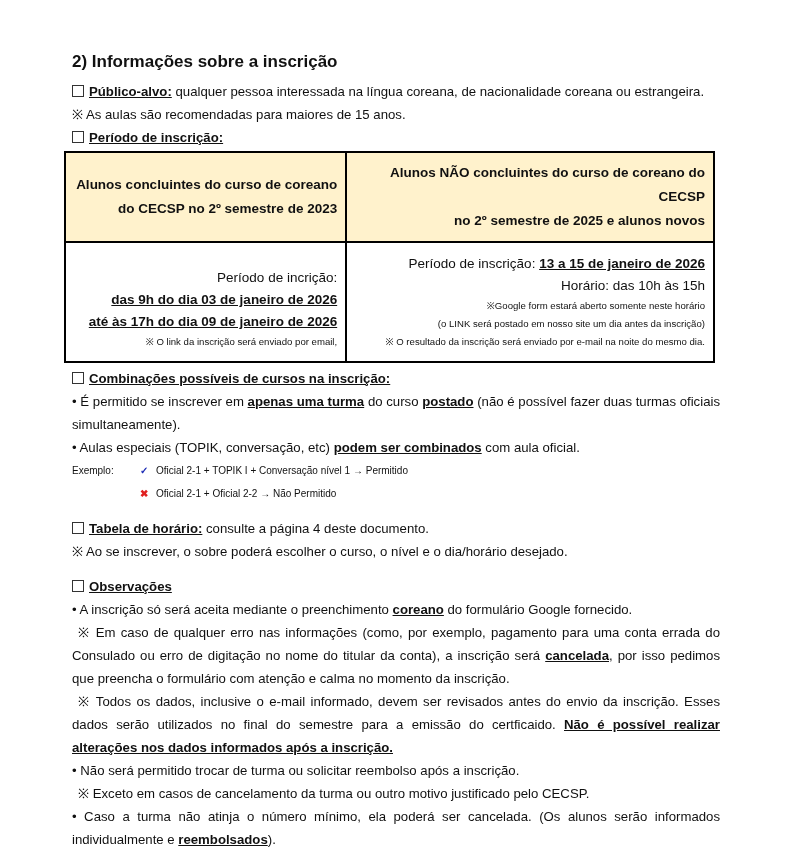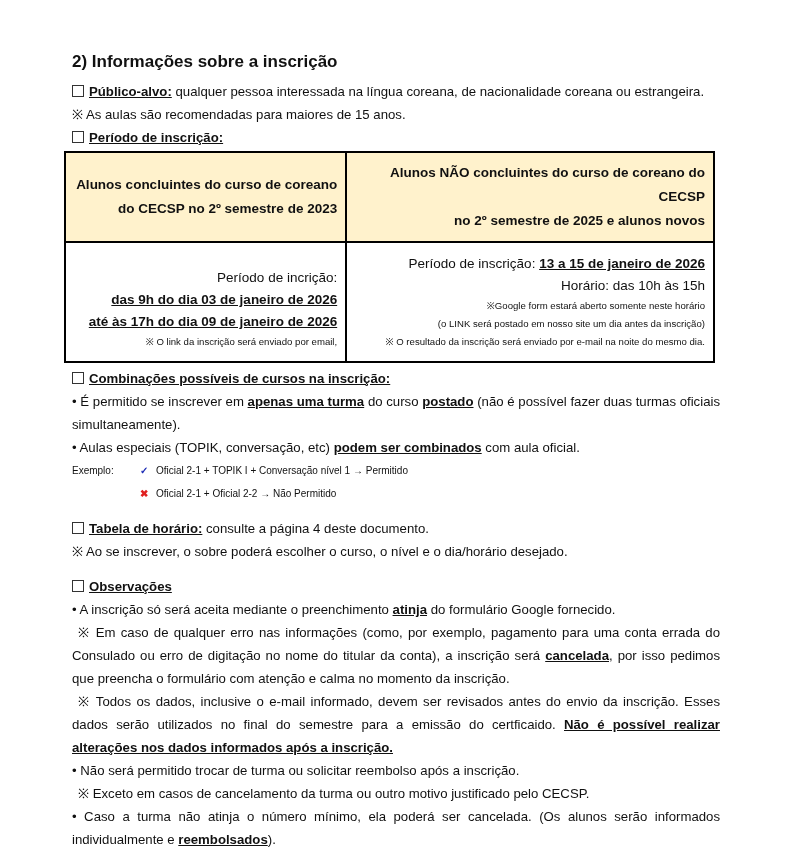--- a/index.html
+++ b/index.html
@@ -105,21 +105,21 @@
     <span class="box-icon"></span><b>Tabela de horário:</b><span> consulte a página 4 deste documento.</span>
   </div>
   <div class="line">※ Ao se inscrever, o sobre poderá escolher o curso, o nível e o dia/horário desejado.</div>
 
   <div class="gap"></div>
 
   <div class="line">
     <span class="box-icon"></span><b>Observações</b>
   </div>
 
-  <div class="line"><span>• A inscrição só será aceita mediante o preenchimento </span><b>atinja</b><span> do formulário Google fornecido.</span></div>
+  <div class="line"><span>• A inscrição só será aceita mediante o preenchimento </span><b>coreano</b><span> do formulário Google fornecido.</span></div>
 
   <div class="para para-indent"><span>※ Em caso de qualquer erro nas informações (como, por exemplo, pagamento para uma conta errada do Consulado ou erro de digitação no nome do titular da conta), a inscrição será </span><b>cancelada</b><span>, por isso pedimos que preencha o formulário com atenção e calma no momento da inscrição.</span></div>
 
   <div class="para para-indent"><span>※ Todos os dados, inclusive o e-mail informado, devem ser revisados antes do envio da inscrição. Esses dados serão utilizados no final do semestre para a emissão do certficaido. </span><b>Não é possível realizar alterações nos dados informados após a inscrição.</b></div>
 
   <div class="line">• Não será permitido trocar de turma ou solicitar reembolso após a inscrição.</div>
   <div class="line" style="padding-left:6px">※ Exceto em casos de cancelamento da turma ou outro motivo justificado pelo CECSP.</div>
 
 
   <div class="para"><span>• Caso a turma não atinja o número mínimo, ela poderá ser cancelada. (Os alunos serão informados individualmente e </span><b>reembolsados</b><span>).</span></div>

